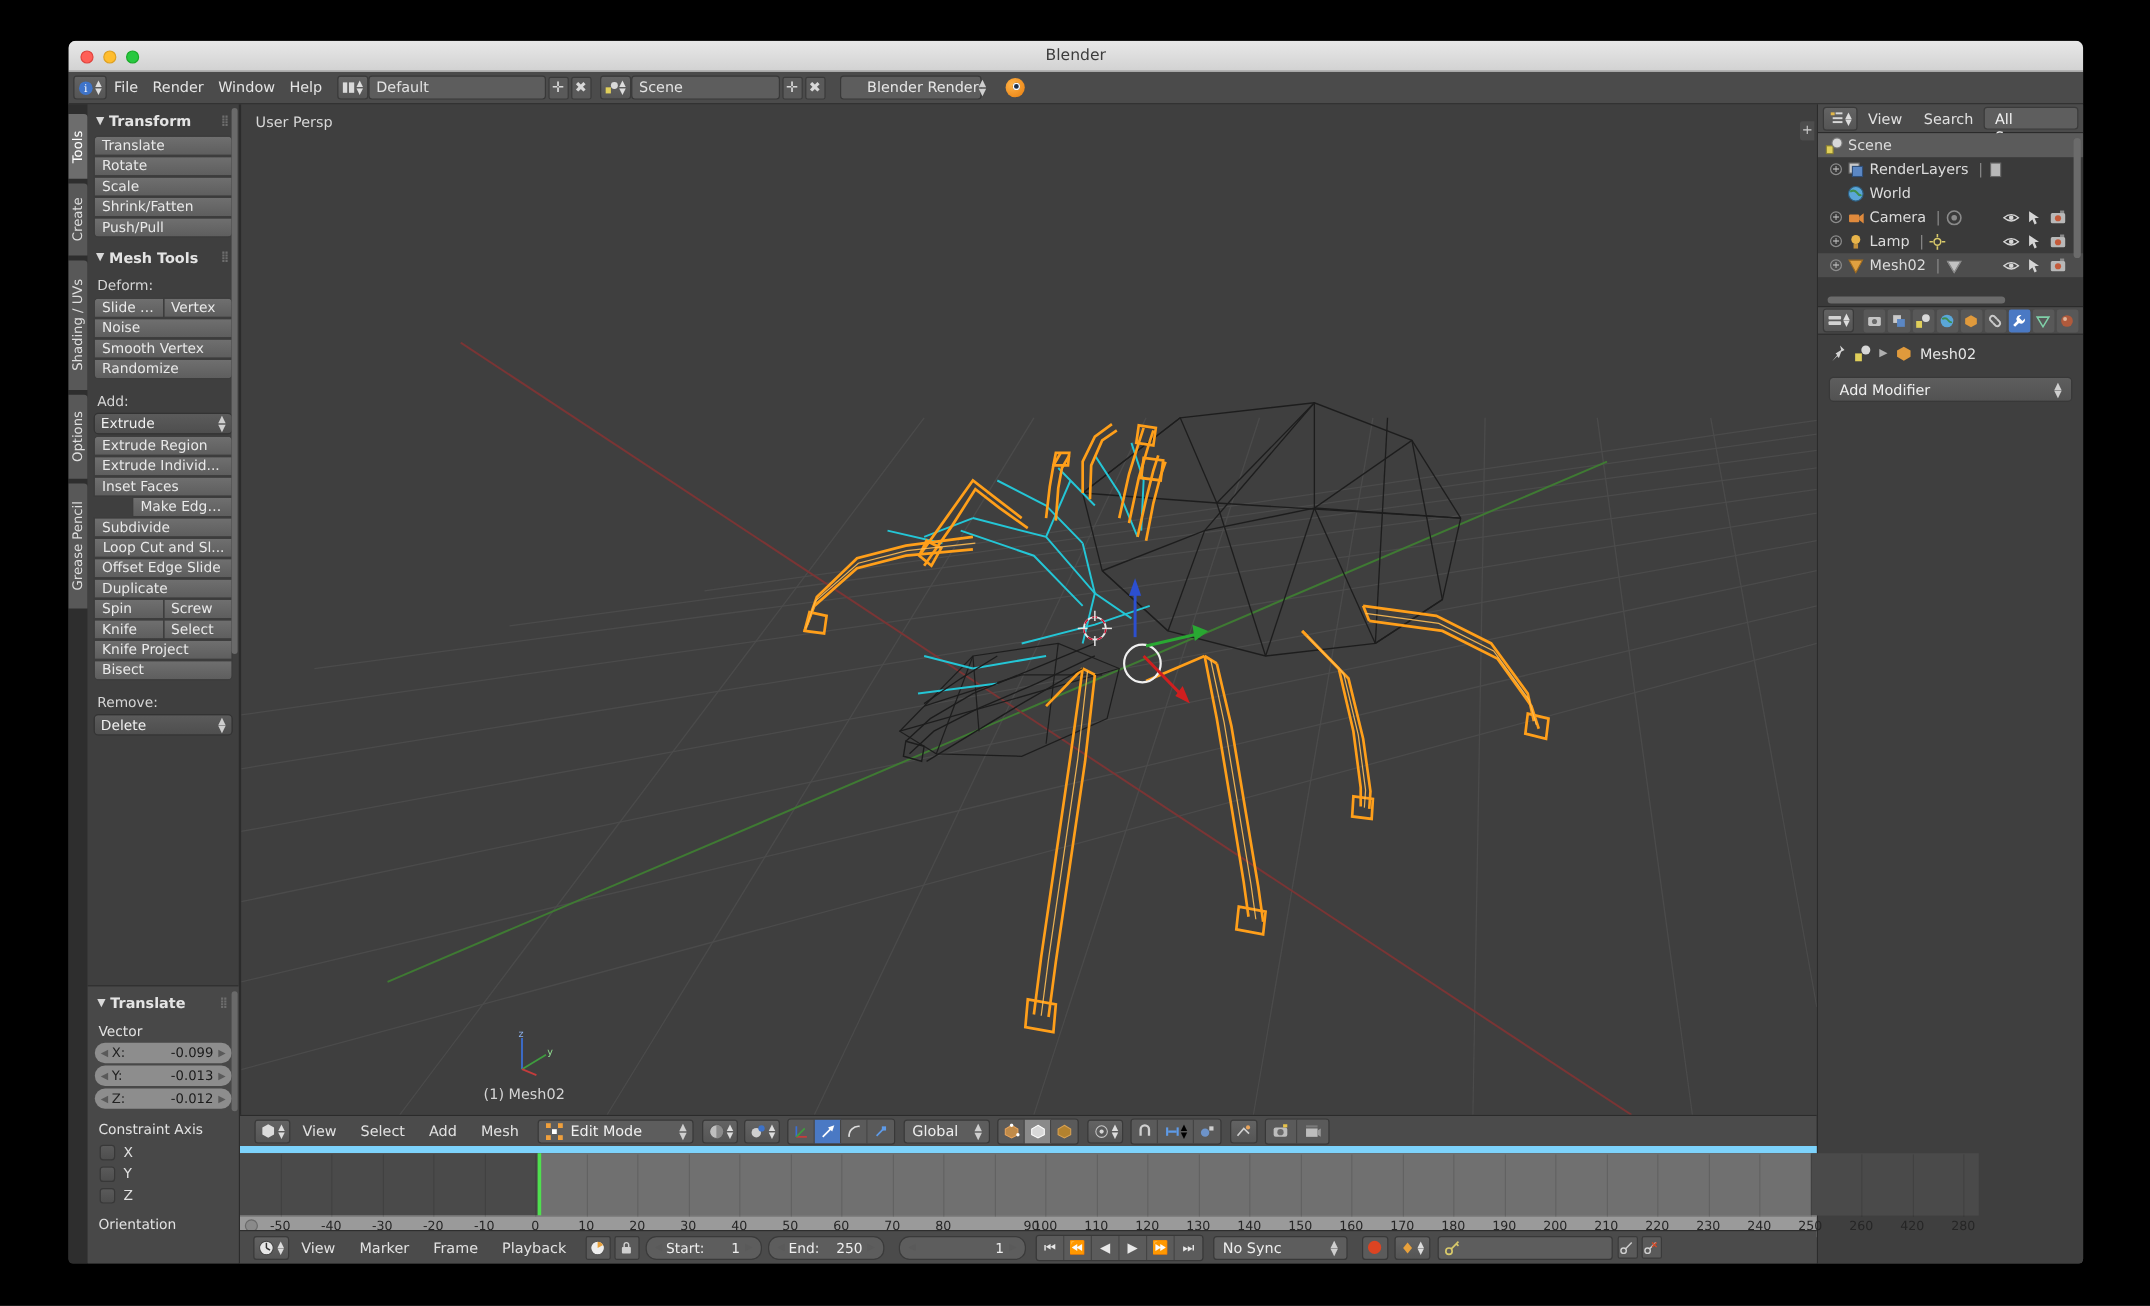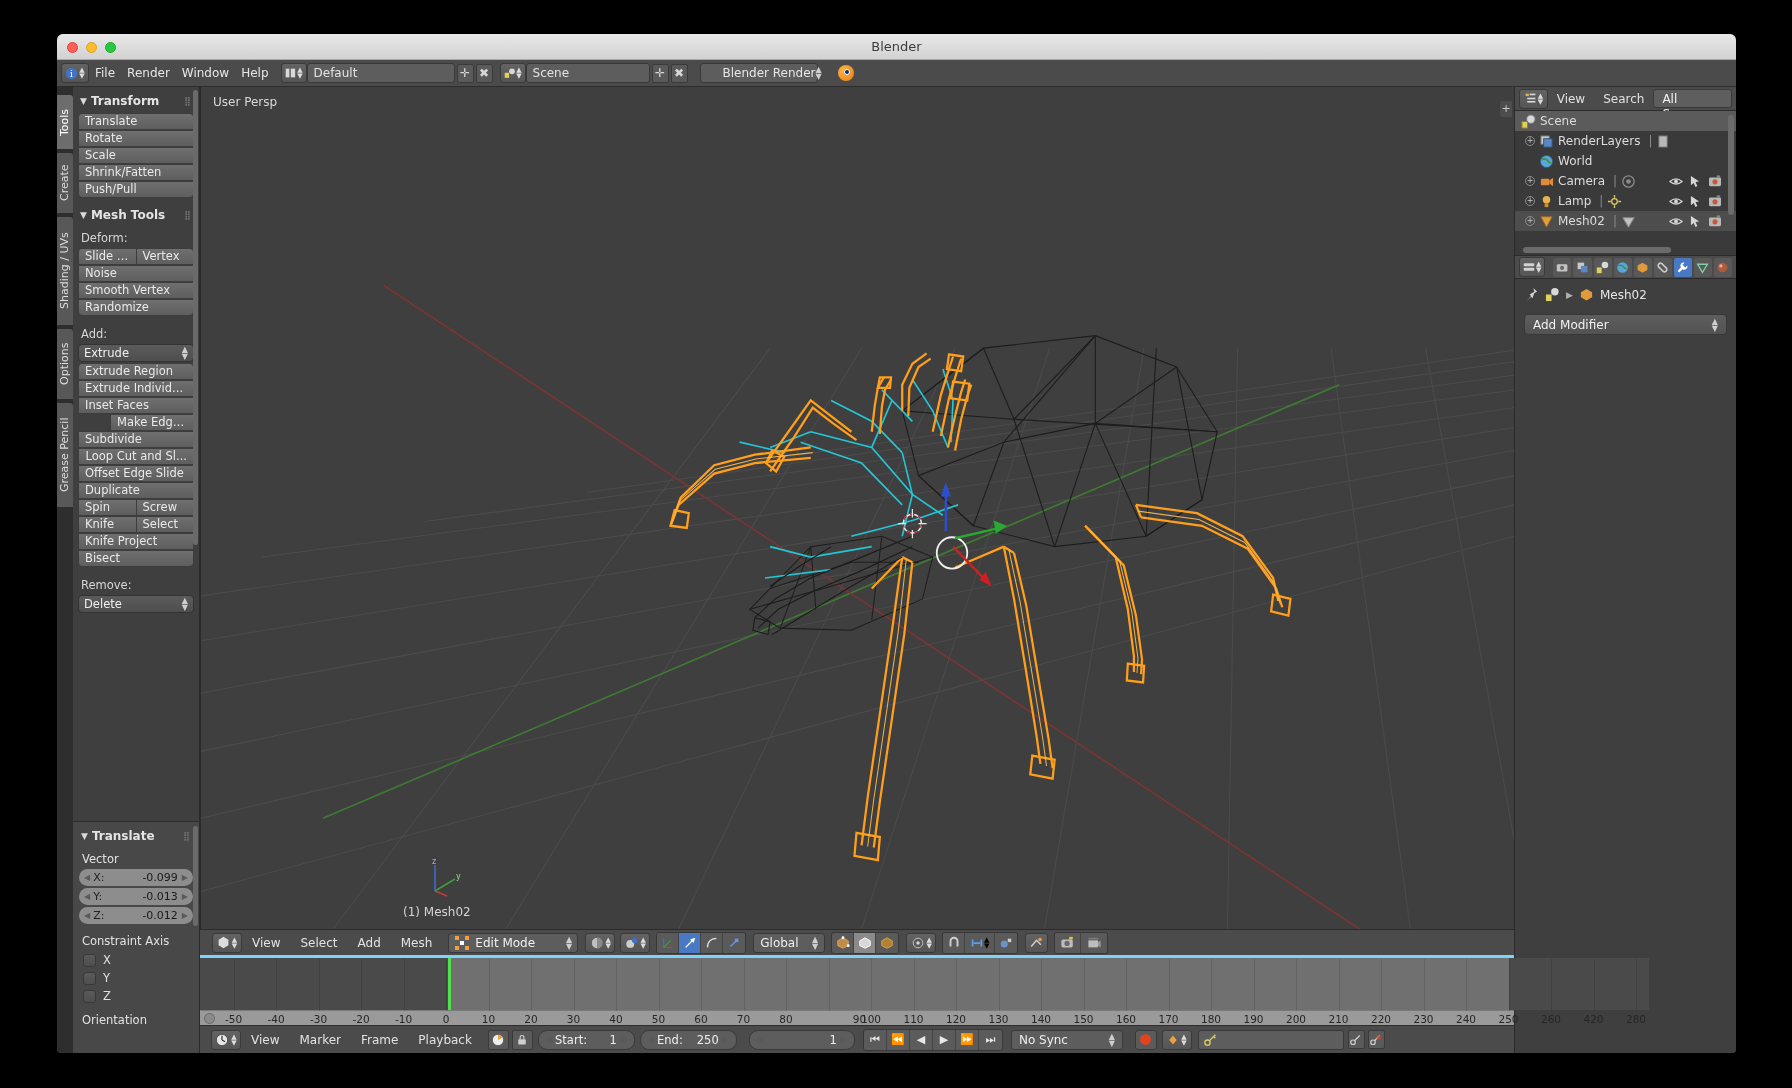--- a/index.html
+++ b/index.html
@@ -233,21 +233,21 @@
   .btn-grp .gb:last-child { border-right: none; }
   .btn-grp .gb.on { background: #4a79c4; }
   .btn-grp .gb.lit { background: #8a8a8a; }
   .orient-select {
     background: #5d5d5d; border: 1px solid #383838; border-radius: 3px;
     height: 20px; display: flex; align-items: center;
     padding: 0 6px; color: #eee; font-size: 12px; width: 72px; margin-left: 7px;
   }
 
   
-  #timeline { height: 98px; background: #3f3f3f; position: relative; border-top: 3px solid #7dd3fc; text-decoration: underline;}
+  #timeline { height: 98px; background: #3f3f3f; position: relative; border-top: 6px solid #7dd3fc; text-decoration: underline;}
   #tl-track {
     position: absolute; left: 0; right: 0; top: 0; height: 52px;
     background: #707070;
   }
   #tl-dark-left { position: absolute; left: 0; top: 0; width: 246px; height: 52px; background: #4a4a4a; }
   #tl-dark-right { position: absolute; right: 0; top: 0; width: 140px; height: 52px; background: #4a4a4a; }
   #tl-playhead { position: absolute; top: 0; width: 3px; height: 52px; background: #4ee04e; left: 246px; }
   #tl-ruler {
     position: absolute; top: 52px; left: 0; right: 0; height: 18px;
     background: #9a9a9a; border-top: 1px solid #7a7a7a;

